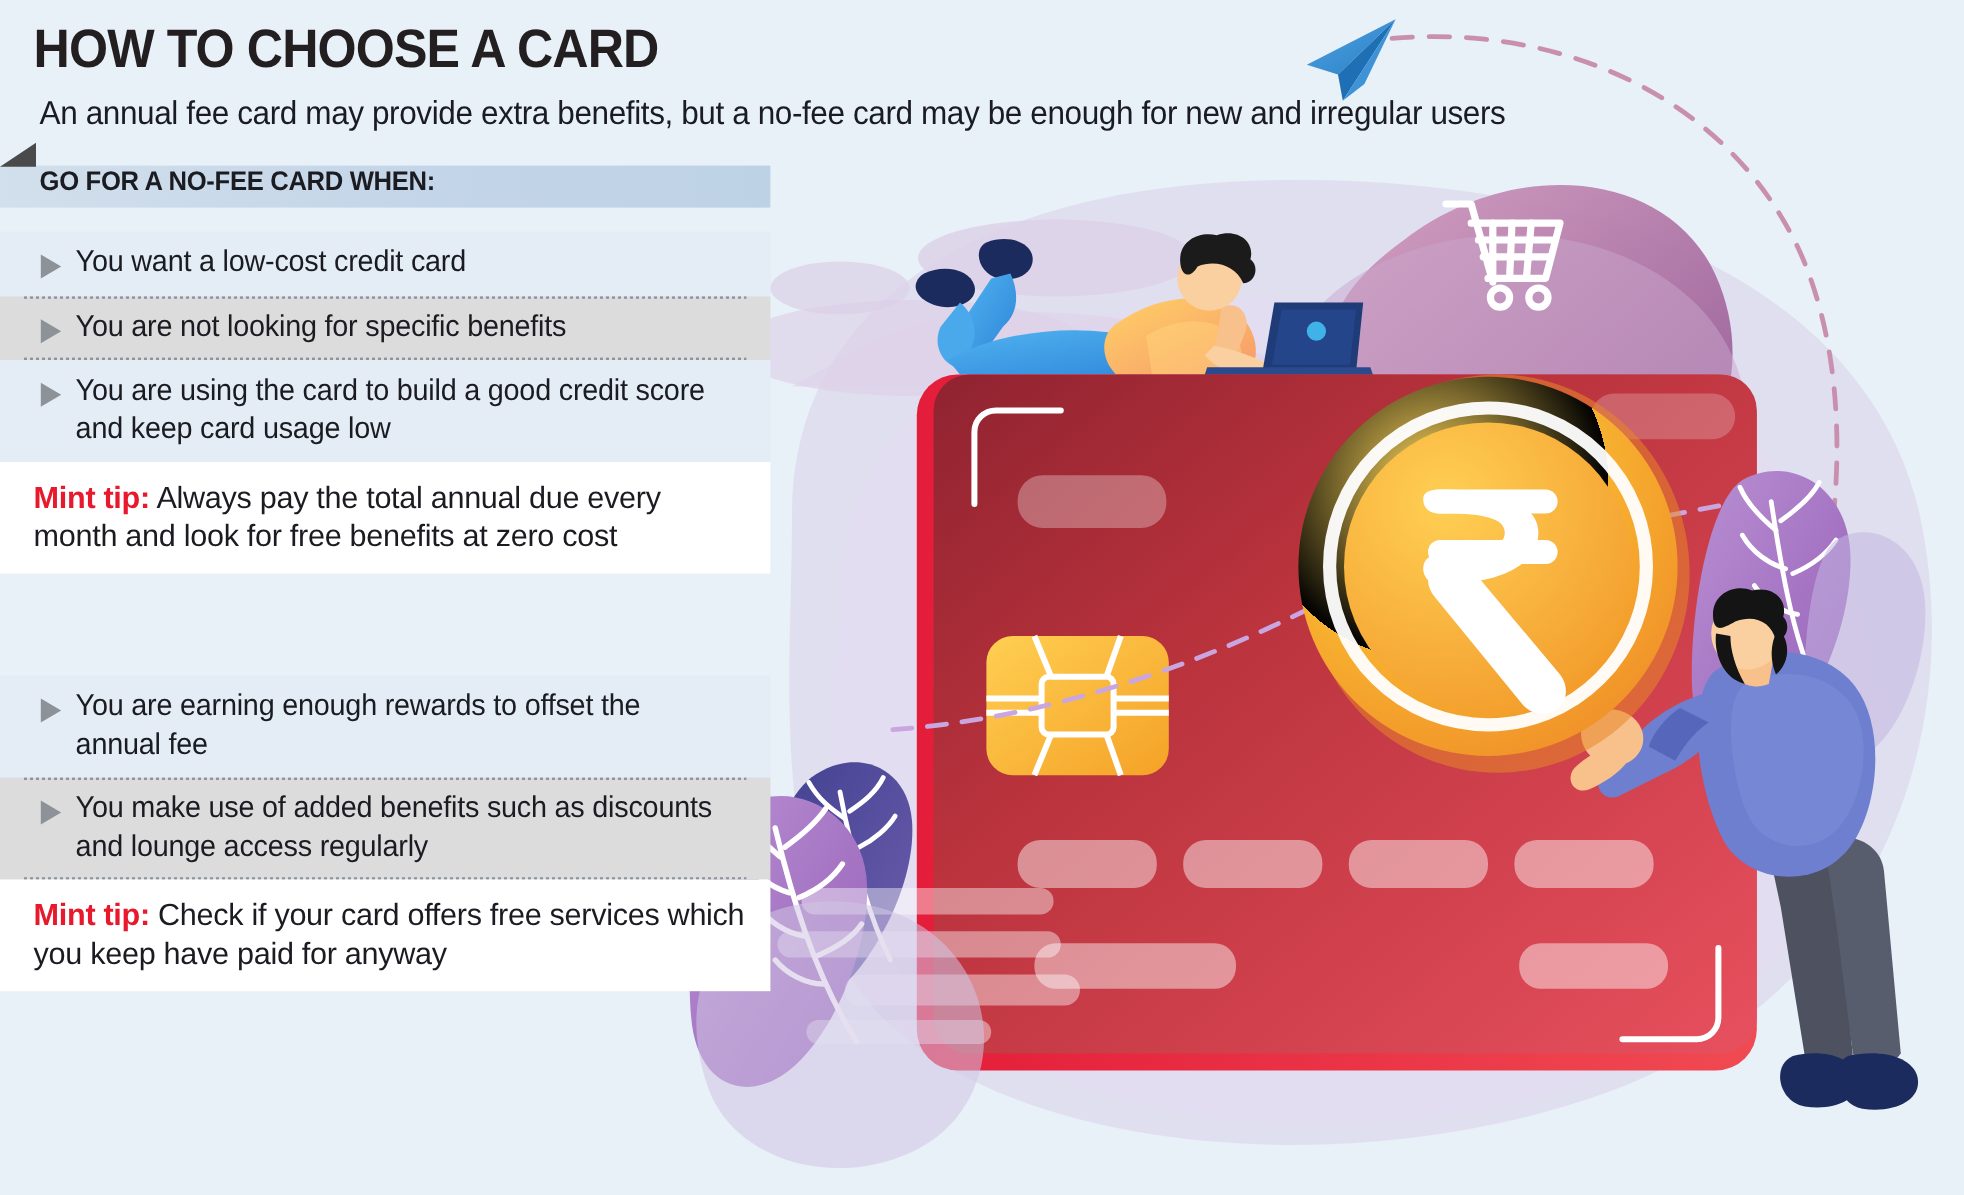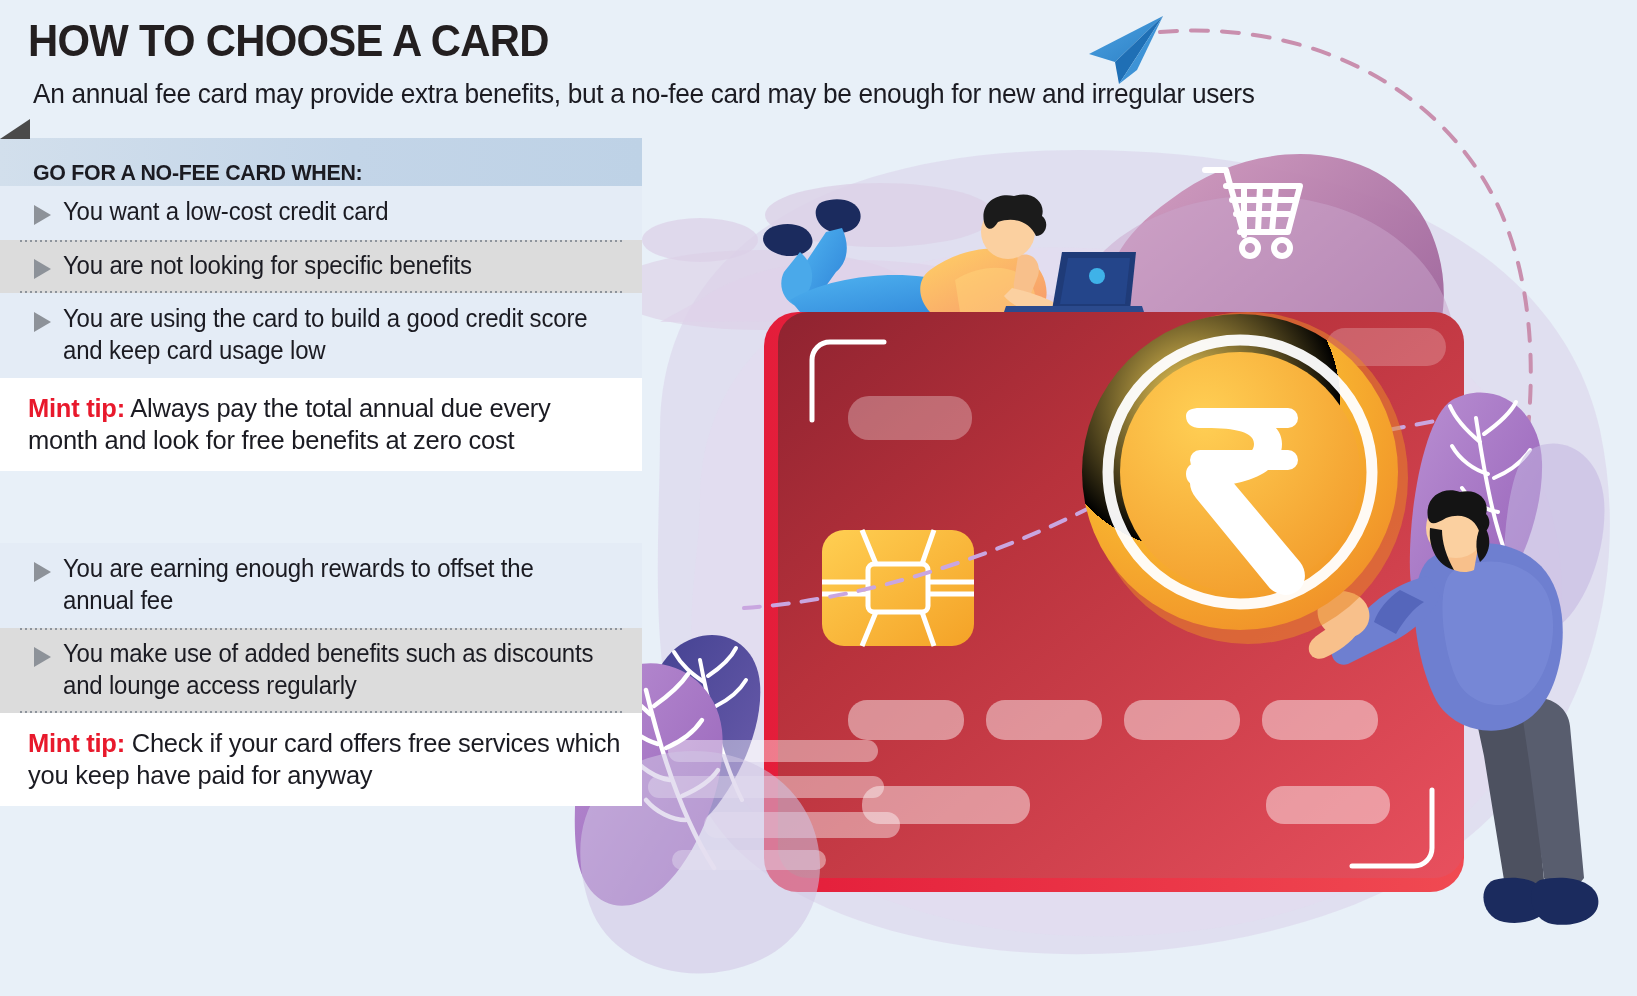--- a/index.html
+++ b/index.html
@@ -30,38 +30,38 @@
     position:absolute; left:33px; top:78px;
     font-size:27.5px; color:#1b1b22; letter-spacing:-0.35px;
     transform:scaleX(0.955); transform-origin:left center;
     white-space:nowrap;
   }
 
   .panel { position:absolute; left:0; width:642px; }
 
   .sec-head {
     position:relative;
-    height:48px;
+    height:35px;
     background:linear-gradient(90deg,#d2dfec 0%, #c3d5e8 55%, #bed2e6 100%);
-    display:flex; align-items:flex-end;
+    display:flex; align-items:flex-start;
   }
   .sec-head .lbl {
     margin-left:33px; font-size:22.5px; font-weight:bold;
     color:#1b1b22; letter-spacing:-0.3px;
     transform:scaleX(0.95); transform-origin:left center;
     white-space:nowrap;
   }
   .tri {
     position:absolute; left:0; top:-19px;
     width:0; height:0;
     border-left:30px solid transparent;
     border-bottom:20px solid #4a4a4a;
   }
 
-  .rows { position:relative; }
+  .rows { position:relative;margin-top:20px; }
   .row {
     position:relative;
     display:flex;
     padding:10px 12px 12px 34px;
     font-size:25px; color:#1b1b22; line-height:1.26;
     letter-spacing:-0.2px;
   }
   .row.odd  { background:#e4ecf6; }
   .row.even { background:#dcdcdc; }
   .row.even::before,

